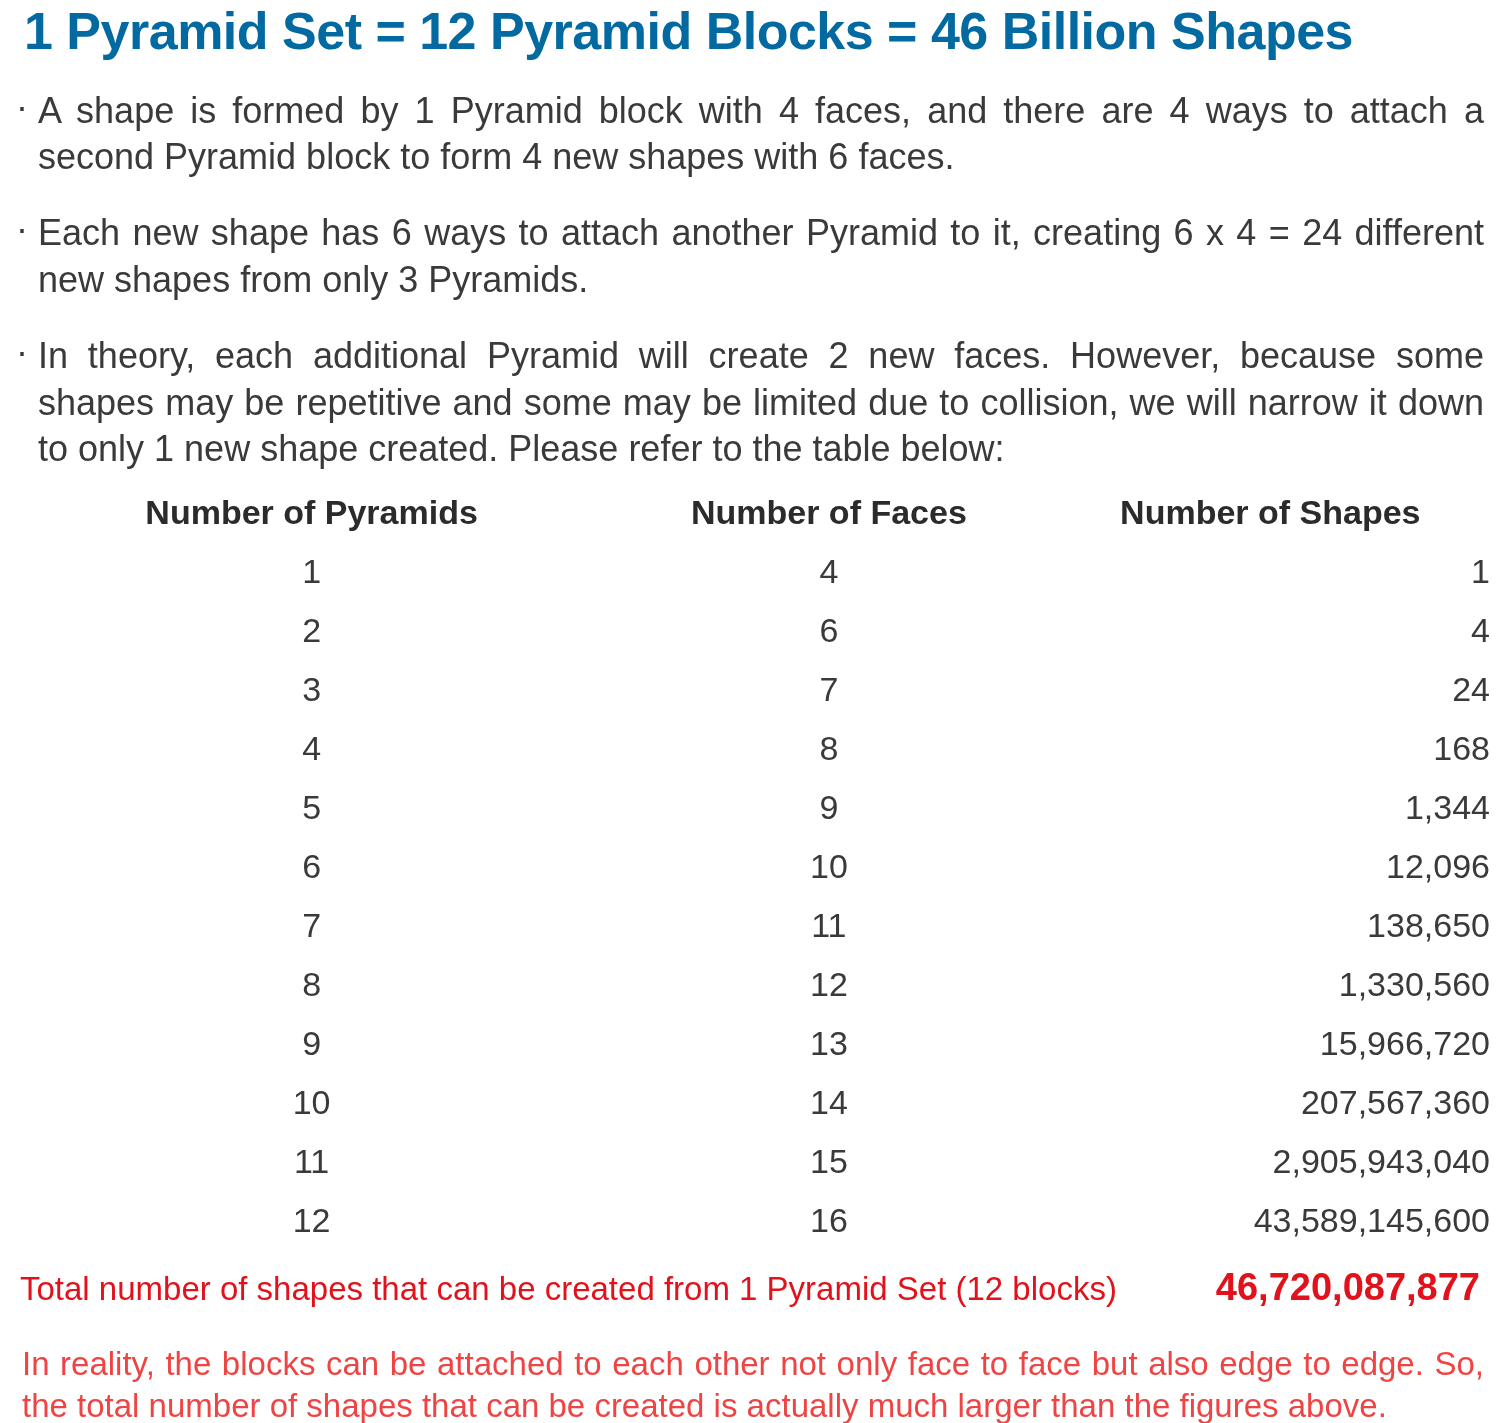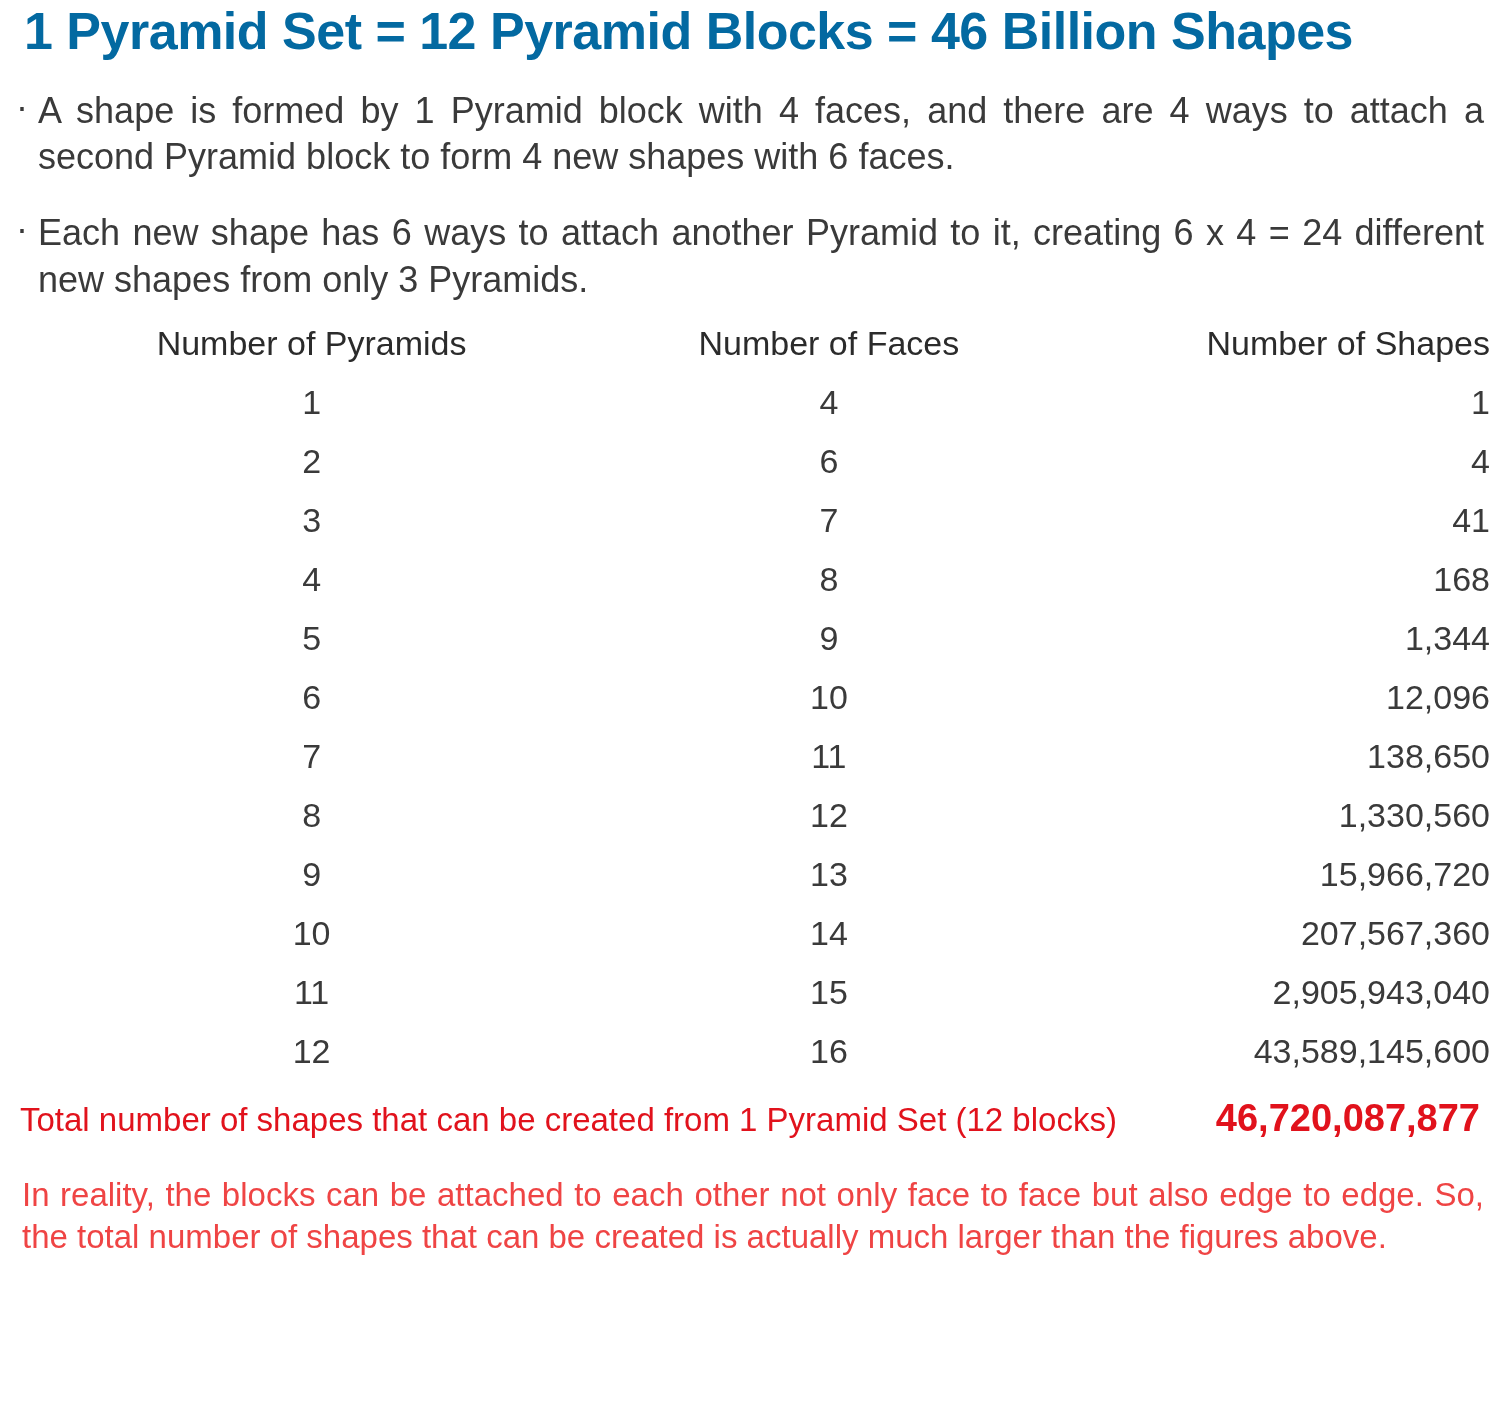--- a/index.html
+++ b/index.html
@@ -58,27 +58,27 @@
     text-align: justify;
   }
   table.data {
     width: 1478px;
     border-collapse: collapse;
     margin-top: 16px;
     margin-left: 6px;
   }
   table.data th {
     font-size: 34px;
-    font-weight: normal;
+    font-weight: bold;
     color: #2b2b2b;
     padding: 4px 0 10px 0;
   }
   table.data th.c1 { text-align: center; width: 40%; }
   table.data th.c2 { text-align: center; width: 30%; }
-  table.data th.c3 { text-align: right; width: 30%; padding-right: 4px; }
+  table.data th.c3 { width: 30%; padding-right: 4px; }
   table.data td {
     font-size: 34px;
     color: #3a3a3a;
     padding: 10px 0;
   }
   table.data td.c1 { text-align: center; }
   table.data td.c2 { text-align: center; }
   table.data td.c3 { text-align: right; padding-right: 4px; }
   .total-row {
     display: flex;
@@ -109,20 +109,21 @@
 </head>
 <body>
 
 <div class="page">
 
   <h1 class="title">1 Pyramid Set = 12 Pyramid Blocks = 46 Billion Shapes</h1>
 
   <ul class="bullets">
     <li class="bullet">A shape is formed by 1 Pyramid block with 4 faces, and there are 4 ways to attach a second Pyramid block to form 4 new shapes with 6 faces.</li>
     <li class="bullet">Each new shape has 6 ways to attach another Pyramid to it, creating 6 x 4 = 24 different new shapes from only 3 Pyramids.</li>
+    <li class="bullet last">In theory, each additional Pyramid will create 2 new faces. However, because some shapes may be repetitive and some may be limited due to collision, we will narrow it down to only 1 new shape created. Please refer to the table below:</li>
   </ul>
 
   <table class="data">
     <thead>
       <tr>
         <th class="c1">Number of Pyramids</th>
         <th class="c2">Number of Faces</th>
         <th class="c3">Number of Shapes</th>
       </tr>
     </thead>
@@ -133,21 +134,21 @@
         <td class="c3">1</td>
       </tr>
       <tr>
         <td class="c1">2</td>
         <td class="c2">6</td>
         <td class="c3">4</td>
       </tr>
       <tr>
         <td class="c1">3</td>
         <td class="c2">7</td>
-        <td class="c3">41</td>
+        <td class="c3">24</td>
       </tr>
       <tr>
         <td class="c1">4</td>
         <td class="c2">8</td>
         <td class="c3">168</td>
       </tr>
       <tr>
         <td class="c1">5</td>
         <td class="c2">9</td>
         <td class="c3">1,344</td>

